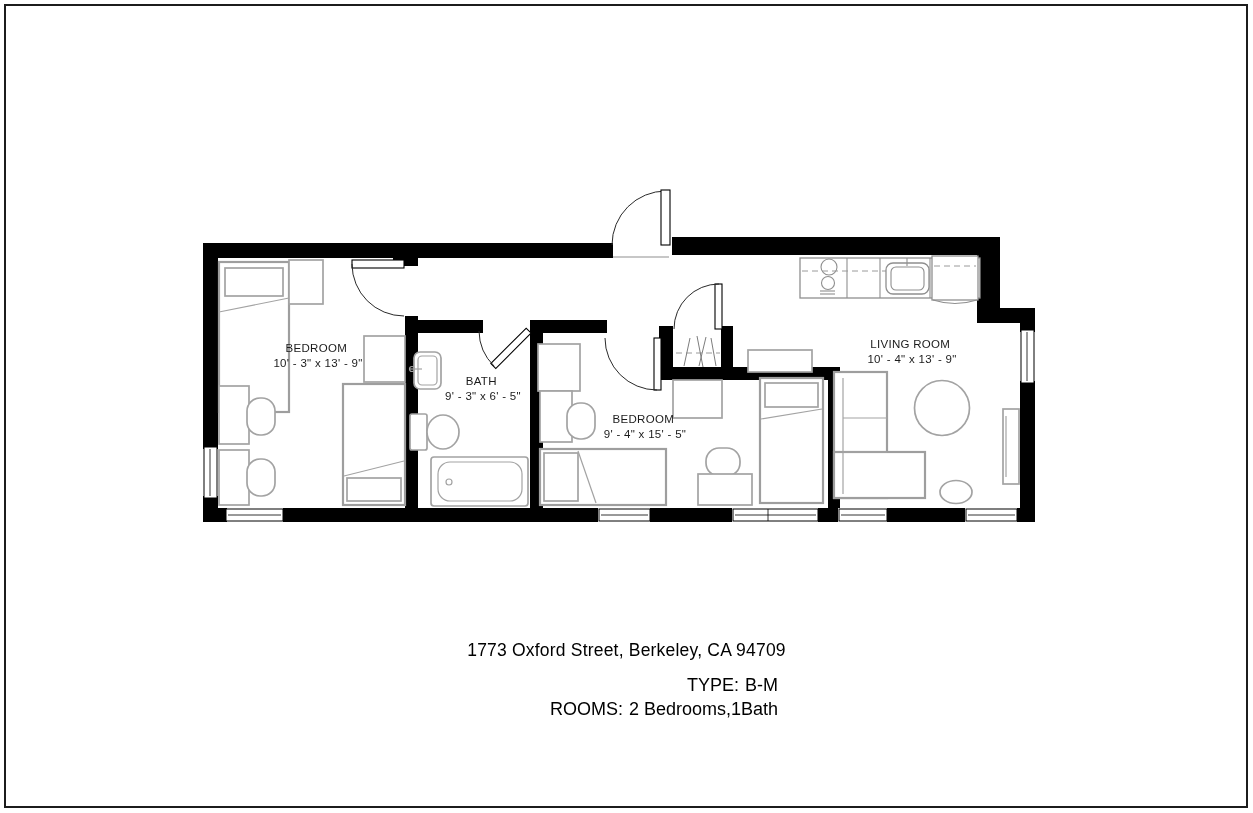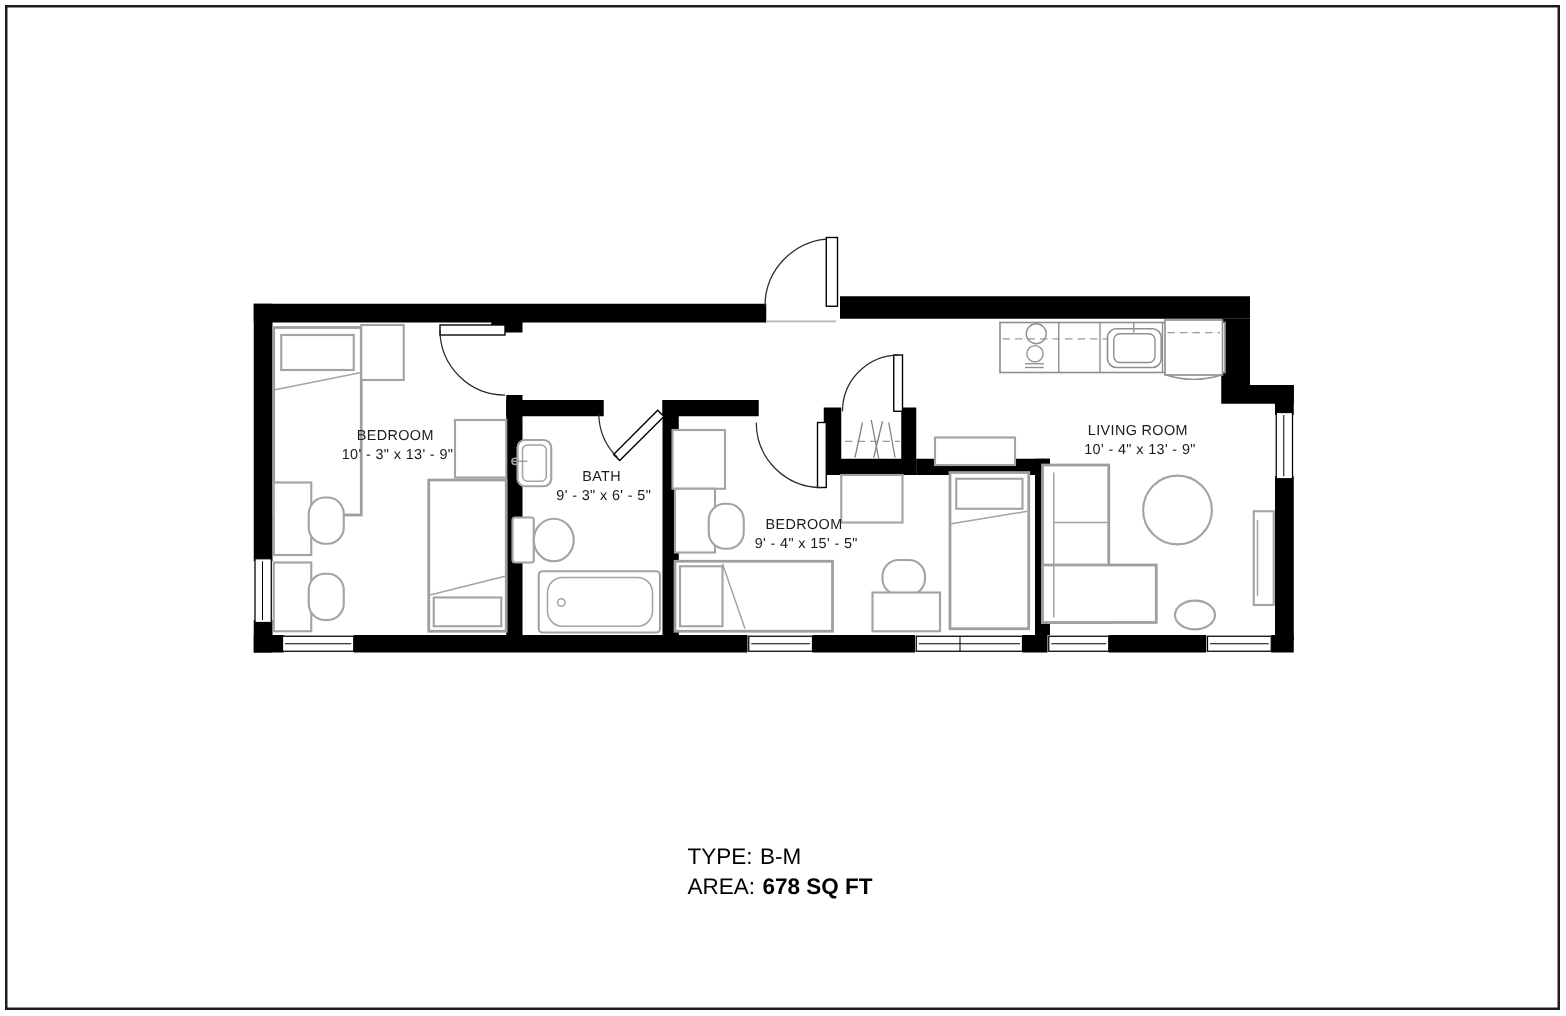--- a/index.html
+++ b/index.html
@@ -16,21 +16,21 @@
   .dash{fill:none;stroke:#9a9a9a;stroke-width:1;stroke-dasharray:6 4;}
   .leaf{fill:#fff;stroke:#000;stroke-width:1.1;}
   .arc{fill:none;stroke:#2a2a2a;stroke-width:1;}
   .win{fill:#fff;stroke:#000;stroke-width:1;}
   .winline{stroke:#000;stroke-width:0.8;}
   .thr{stroke:#b5b5b5;stroke-width:1.4;}
   .rlabel{font:400 11.5px "Liberation Sans",sans-serif;fill:#1b1b1b;text-anchor:middle;letter-spacing:.3px;}
   .address{position:absolute;left:0;width:100%;top:640px;text-align:center;
            font-size:17.5px;letter-spacing:.2px;}
   .specs{position:absolute;left:550px;top:674px;font-size:18px;line-height:23.5px;}
-  .spec-line{white-space:nowrap;}
+  .spec-line{white-space:nowrap;text-align:right;}
   .spec-value{margin-left:6px;}
   .spec-value.bold{font-weight:bold;}
 </style>
 </head>
 <body>
 
 <div class="page">
   <div class="frame"></div>
 
   <svg class="plan-svg" width="1253" height="813" viewBox="0 0 1253 813">
@@ -282,22 +282,23 @@
         <tspan x="645" y="423">BEDROOM</tspan>
         <tspan x="645" y="438">9' - 4" x 15' - 5"</tspan>
       </text>
       <text class="rlabel">
         <tspan x="912" y="348">LIVING ROOM</tspan>
         <tspan x="912" y="363">10' - 4" x 13' - 9"</tspan>
       </text>
     </g>
   </svg>
 
+  <div class="address">1773 Oxford Street, Berkeley, CA 94709</div>
 
   <div class="specs">
     <div class="spec-line">
       <span class="spec-label">TYPE:</span><span class="spec-value">B-M</span>
     </div>
     <div class="spec-line">
-      <span class="spec-label">AREA:</span><span class="spec-value bold">678 SQ FT</span>
+      <span class="spec-label">ROOMS:</span><span class="spec-value">2 Bedrooms,1Bath</span>
     </div>
   </div>
 </div>
 
 </body></html>

